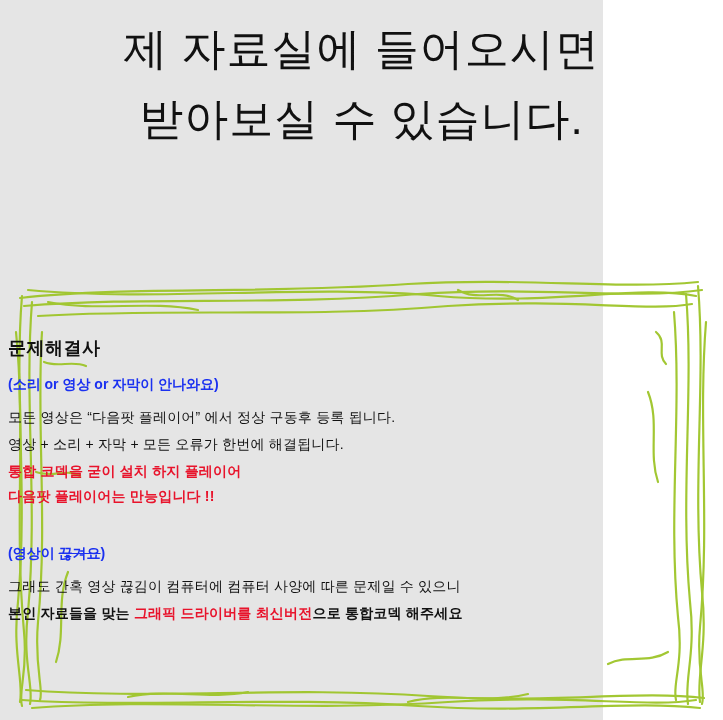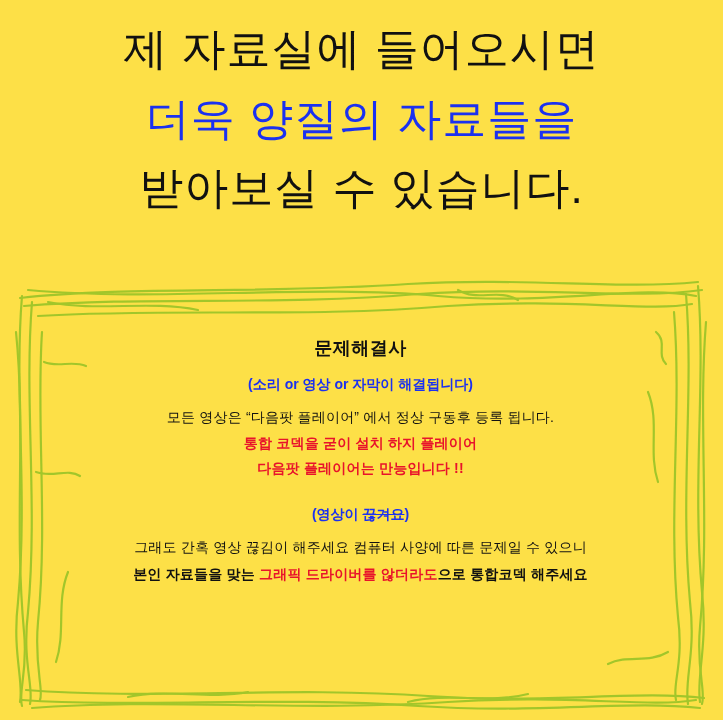--- a/index.html
+++ b/index.html
@@ -8,23 +8,23 @@
   }
   body {
     width: 723px;
     height: 720px;
     background: #ffffff;
     font-family: "Liberation Sans", sans-serif;
     overflow: hidden;
   }
   .page {
     position: relative;
-    width: 723px;
+    width: 603px;
     height: 720px;
-    background: #fde047;
+    background: #e5e5e5;
   }
 
   
   .headline {
     position: absolute;
     top: 14px;
     left: 0;
     width: 723px;
     text-align: center;
   }
@@ -54,21 +54,20 @@
     height: 440px;
   }
 
   
   .content {
     position: absolute;
     left: 8px;
     top: 272px;
     width: 705px;
     height: 440px;
-    text-align: center;
     padding-top: 64px;
     box-sizing: border-box;
   }
   .doc-title {
     font-size: 18px;
     font-weight: bold;
     color: #111111;
     margin-bottom: 16px;
     letter-spacing: 0.5px;
   }
@@ -98,31 +97,30 @@
   }
   .mixed-red {
     color: #e8132b;
     font-weight: bold;
   }
   .mixed-black {
     color: #111111;
     font-weight: bold;
   }
   .section-two {
-    margin-top: 2px;
+    margin-top: 14px;
   }
 </style>
 </head>
 <body>
 
 <div class="page">
 
   <div class="headline">
     <div class="headline-line l1">제 자료실에 들어오시면</div>
-    <div class="headline-line l2">더욱 양질의 자료들을</div>
     <div class="headline-line l3">받아보실 수 있습니다.</div>
   </div>
 
   <div class="frame">
     <svg viewBox="0 0 705 440" xmlns="http://www.w3.org/2000/svg">
       <g fill="none" stroke="#9ec529" stroke-width="2.2" stroke-linecap="round" stroke-linejoin="round" opacity="0.95">
 
         <path d="M12,26 C120,14 260,22 400,12 C520,5 610,18 690,10"></path>
         <path d="M16,34 C140,24 270,34 410,22 C530,14 620,28 694,18"></path>
         <path d="M20,18 C150,30 300,12 430,24 C545,34 630,12 688,24"></path>
@@ -152,29 +150,30 @@
         <path d="M400,430 C440,420 480,432 520,422"></path>
         <path d="M36,90 C50,96 64,88 78,94"></path>
         <path d="M648,60 C660,70 648,82 658,92"></path>
       </g>
     </svg>
   </div>
 
   <div class="content">
     <div class="doc-title">문제해결사</div>
 
-    <div class="sub-head">(소리 or 영상 or 자막이 해결됩니다)</div>
+    <div class="sub-head">(소리 or 영상 or 자막이 안나와요)</div>
 
     <div class="body-line">모든 영상은 “다음팟 플레이어” 에서 정상 구동후 등록 됩니다.</div>
+    <div class="body-line">영상 + 소리 + 자막 + 모든 오류가 한번에 해결됩니다.</div>
 
     <div class="body-line red">통합 코덱을 굳이 설치 하지 플레이어</div>
     <div class="body-line red">다음팟 플레이어는 만능입니다 !!</div>
 
     <div class="gap"></div>
 
     <div class="sub-head section-two"><span>(영상이 </span><span class="strike">끊겨요</span><span>)</span></div>
 
-    <div class="body-line">그래도 간혹 영상 끊김이 해주세요 컴퓨터 사양에 따른 문제일 수 있으니</div>
+    <div class="body-line">그래도 간혹 영상 끊김이 컴퓨터에 컴퓨터 사양에 따른 문제일 수 있으니</div>
 
-    <div class="body-line"><span class="mixed-black">본인 자료들을 맞는 </span><span class="mixed-red">그래픽 드라이버를 않더라도</span><span class="mixed-black">으로 통합코덱 해주세요</span></div>
+    <div class="body-line"><span class="mixed-black">본인 자료들을 맞는 </span><span class="mixed-red">그래픽 드라이버를 최신버전</span><span class="mixed-black">으로 통합코덱 해주세요</span></div>
   </div>
 
 </div>
 
 </body></html>

